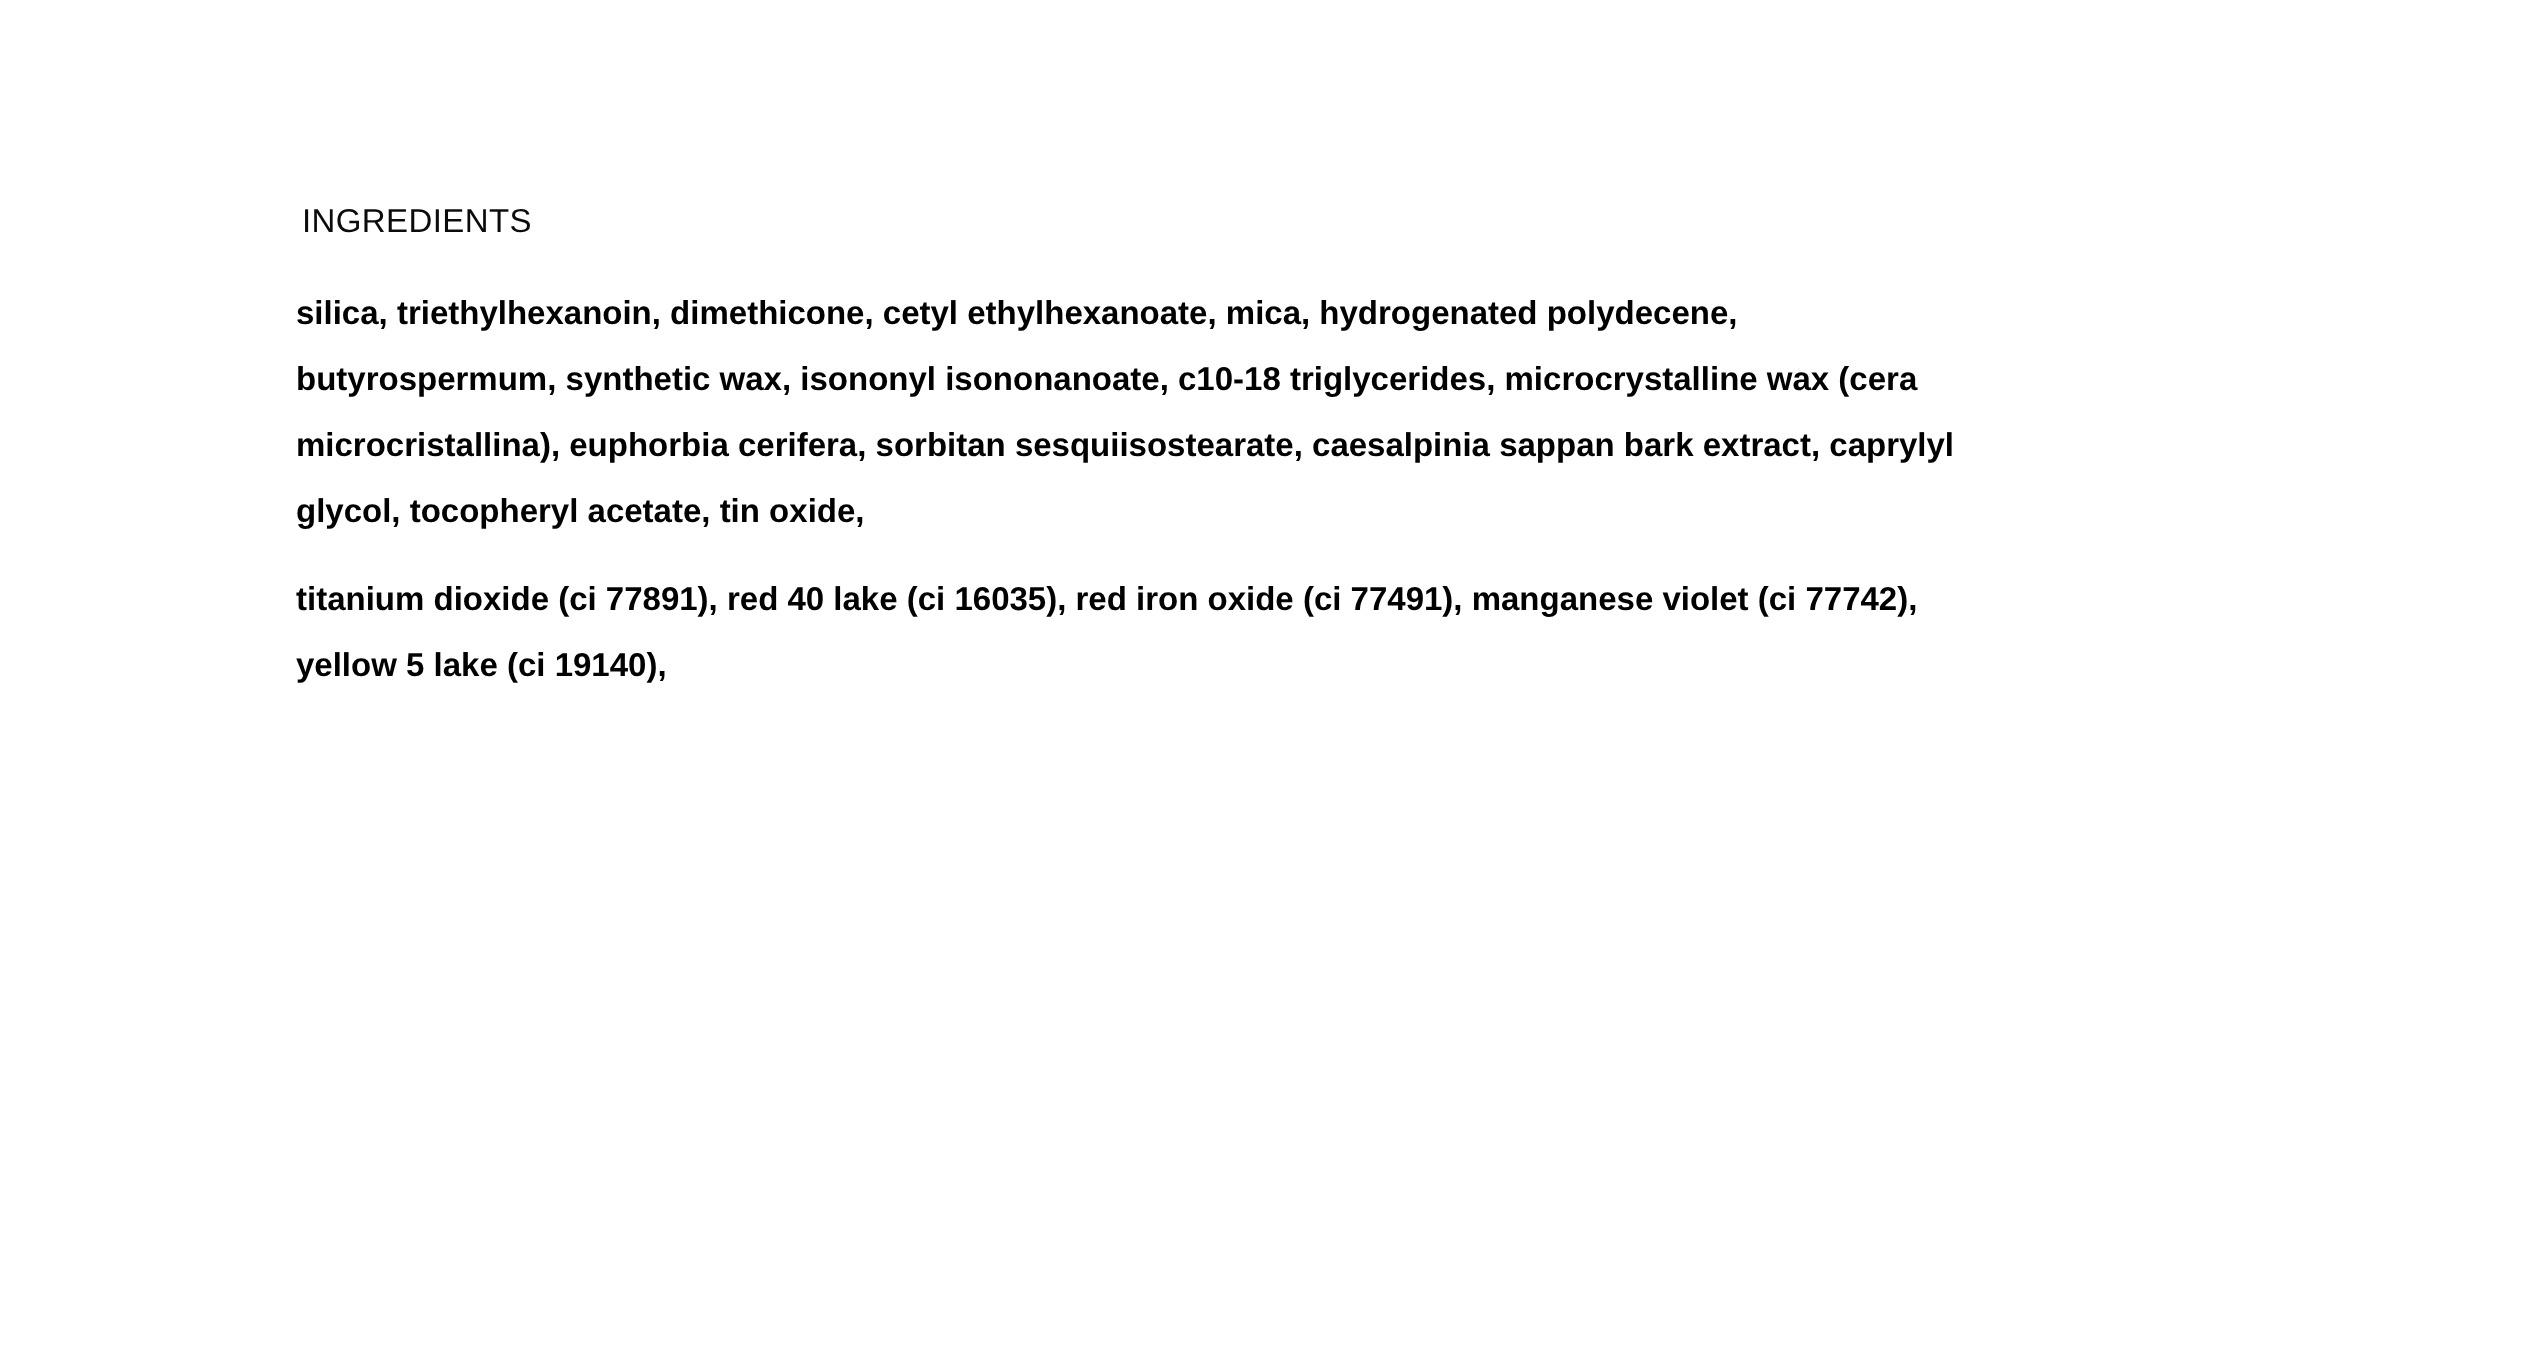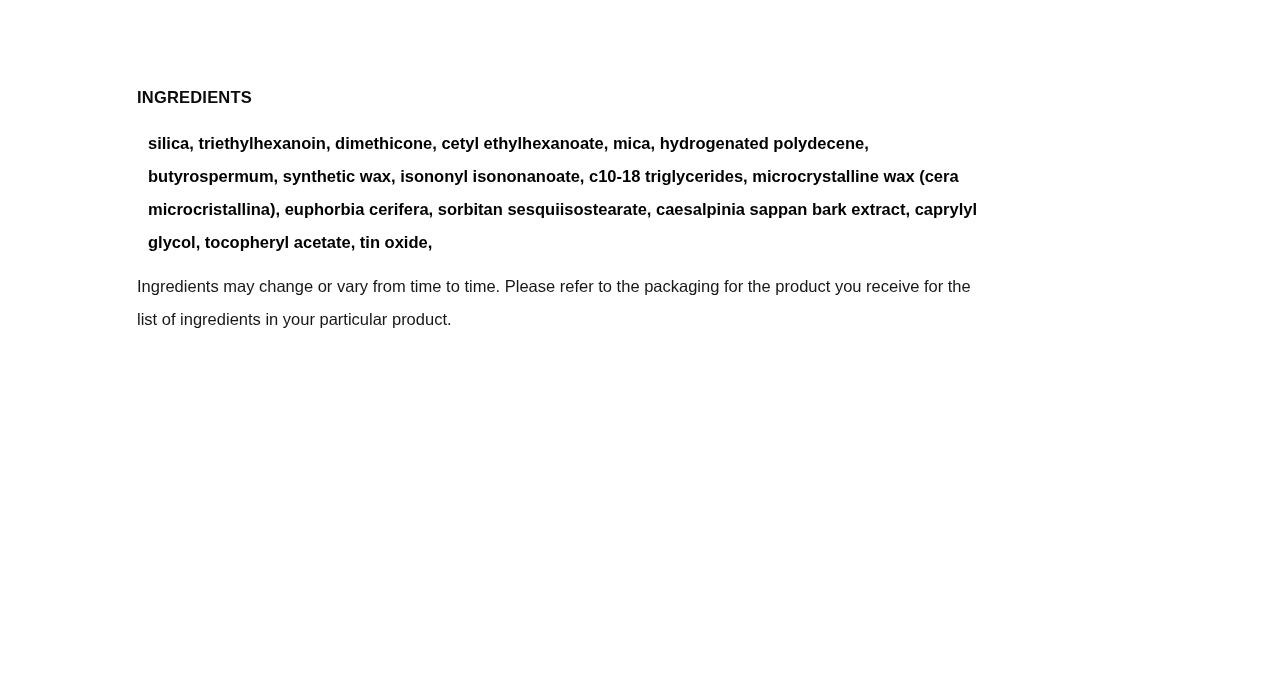--- a/index.html
+++ b/index.html
@@ -16,24 +16,24 @@
   }
   .page {
     position: relative;
     width: 1264px;
     height: 676px;
     box-sizing: border-box;
     padding: 86px 0 0 137px;
   }
   .section-heading {
     font-size: 16.5px;
-    font-weight: bold;
+    font-weight: normal;
     letter-spacing: 0.2px;
     color: #0b0b0b;
-    margin: 0;
+    margin: 14px;
     line-height: 1.4;
   }
   .ingredients-heading {
     margin-bottom: 18px;
   }
   .may-contain-heading {
     margin-top: 28px;
     margin-bottom: 18px;
   }
   .body-text {
@@ -58,16 +58,16 @@
 </head>
 <body>
 
 <div class="page">
 
   <h2 class="section-heading ingredients-heading">INGREDIENTS</h2>
 
   <p class="body-text ingredients-body">silica, triethylhexanoin, dimethicone, cetyl ethylhexanoate, mica, hydrogenated polydecene, butyrospermum, synthetic wax, isononyl isononanoate, c10-18 triglycerides, microcrystalline wax (cera microcristallina), euphorbia cerifera, sorbitan sesquiisostearate, caesalpinia sappan bark extract, caprylyl glycol, tocopheryl acetate, tin oxide,</p>
 
 
+  <p class="body-text may-contain-body">titanium dioxide (ci 77891), red 40 lake (ci 16035), red iron oxide (ci 77491), manganese violet (ci 77742), yellow 5 lake (ci 19140),</p>
 
-  <p class="disclaimer">Ingredients may change or vary from time to time. Please refer to the packaging for the product you receive for the list of ingredients in your particular product.</p>
 
 </div>
 
 </body></html>

